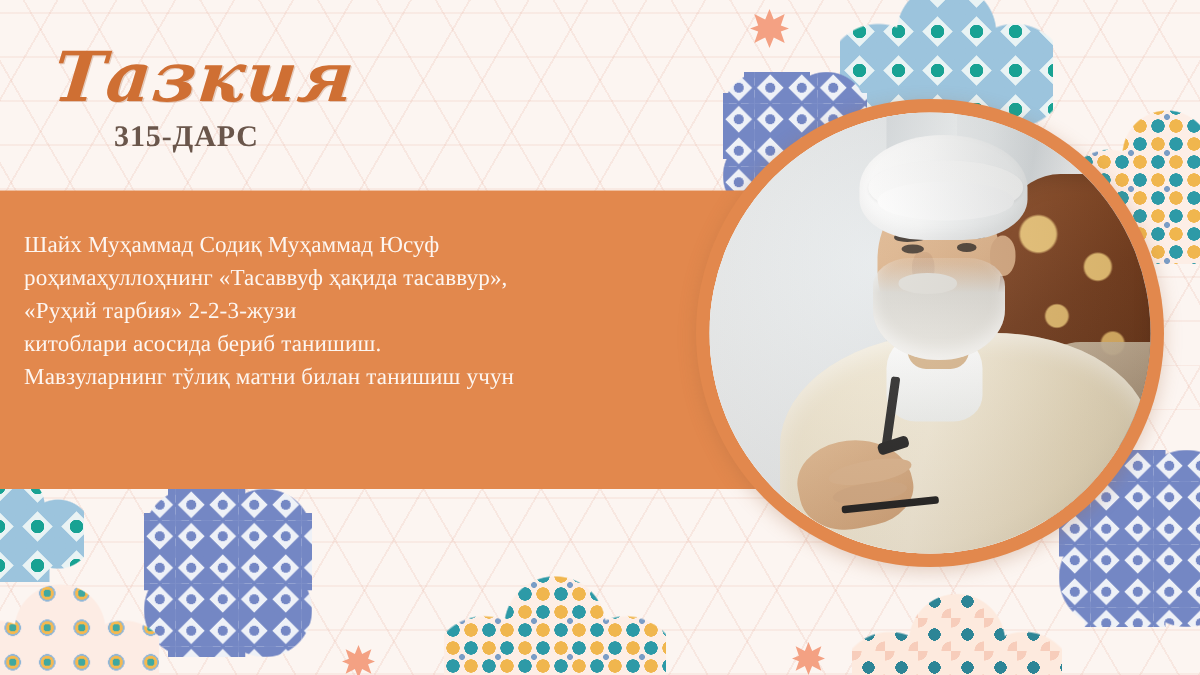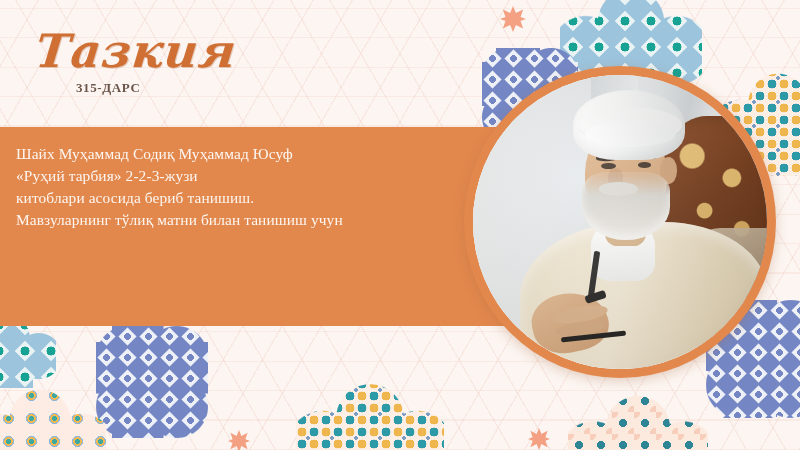--- a/index.html
+++ b/index.html
@@ -136,32 +136,32 @@
     font-family:"DejaVu Serif", serif;
     font-style:italic;font-weight:bold;
     font-size:46px;letter-spacing:1px;
     color:#cf6f33;
     text-shadow:1px 1px 0 rgba(160,80,30,.25);
     transform:skewX(-6deg);
   }
   .lesson{
     position:absolute;left:76px;top:80px;
     font-family:"Liberation Serif", serif;
-    font-size:13px;font-weight:bold;letter-spacing:.6px;
+    font-size:20px;font-weight:bold;letter-spacing:.6px;
     color:#6a564b;
     text-align:center;
   }
 
   
   .banner{
     position:absolute;left:0;top:127px;width:520px;height:199px;
     background:#e2884d;
   }
   .banner-text{
-    position:absolute;left:16px;top:16px;width:430px;
+    position:absolute;left:16px;top:26px;width:430px;
     color:#fdf6f1;
     font-family:"Liberation Serif", serif;
     font-size:15.4px;line-height:1.42;
     letter-spacing:.1px;
   }
   .banner-text p{margin:0;}
 
   
   .portrait-wrap{
     position:absolute;left:464px;top:66px;width:312px;height:312px;
@@ -300,20 +300,21 @@
     </div>
 
   <div class="header">
     <div class="brand">Тазкия</div>
     <div class="lesson">315-ДАРС</div>
   </div>
 
   <div class="banner">
     <div class="banner-text" id="banner-text">
         <p>Шайх Муҳаммад Содиқ Муҳаммад Юсуф</p>
+        <p>роҳимаҳуллоҳнинг «Тасаввуф ҳақида тасаввур»,</p>
         <p>«Руҳий тарбия» 2-2-3-жузи</p>
         <p>китоблари асосида бериб танишиш.</p>
         <p>Мавзуларнинг тўлиқ матни билан танишиш учун</p>
       </div>
   </div>
 
   <div class="portrait-wrap">
     <div class="portrait-ring"></div>
     <div class="portrait">
       <div class="ph-bg"></div>

